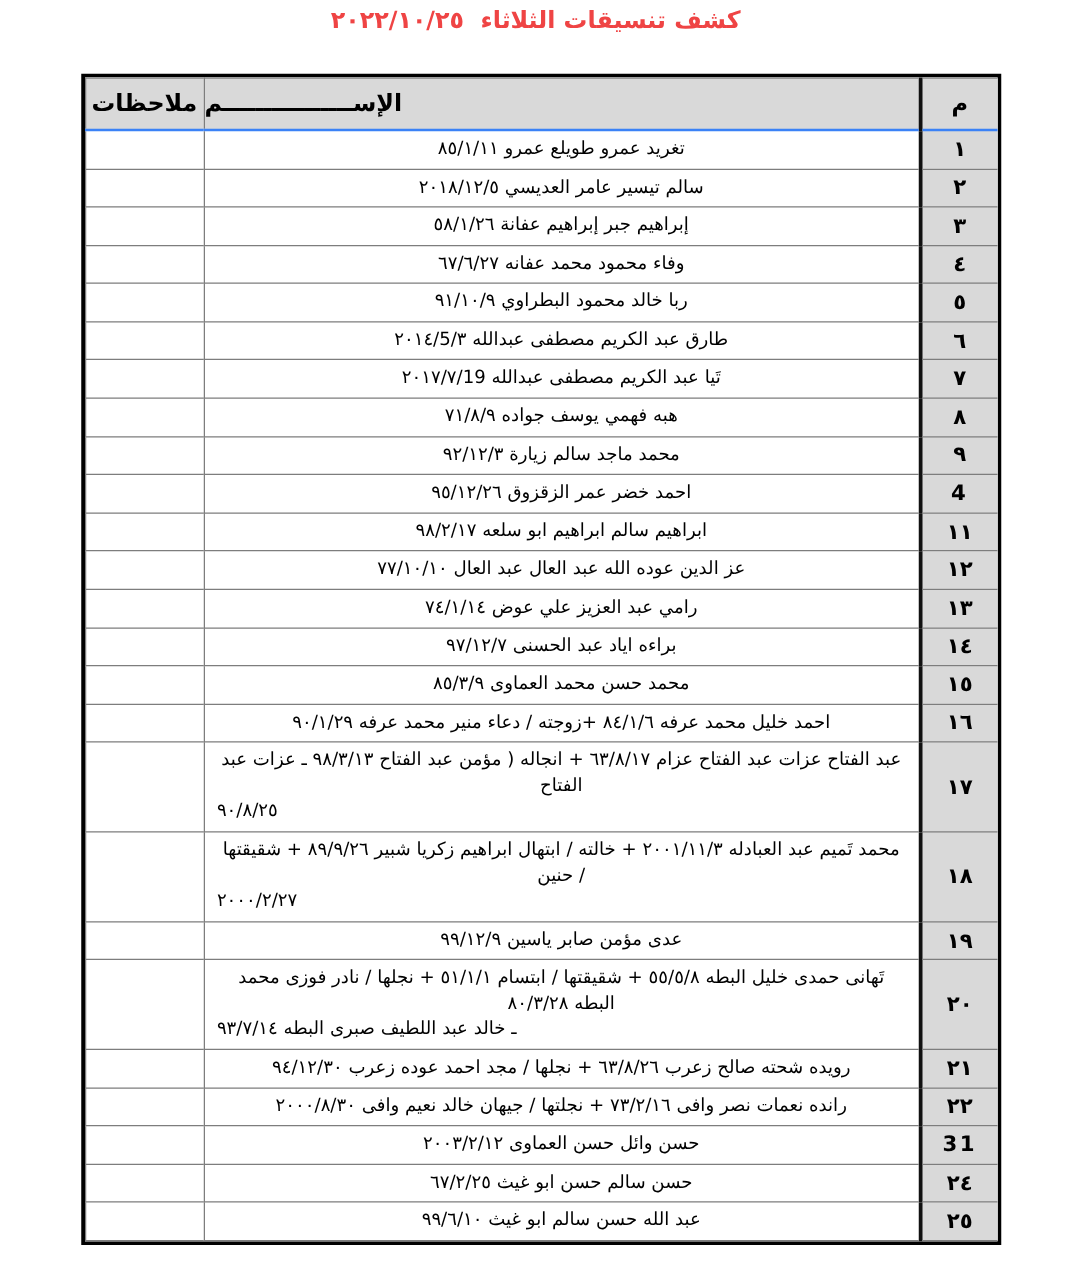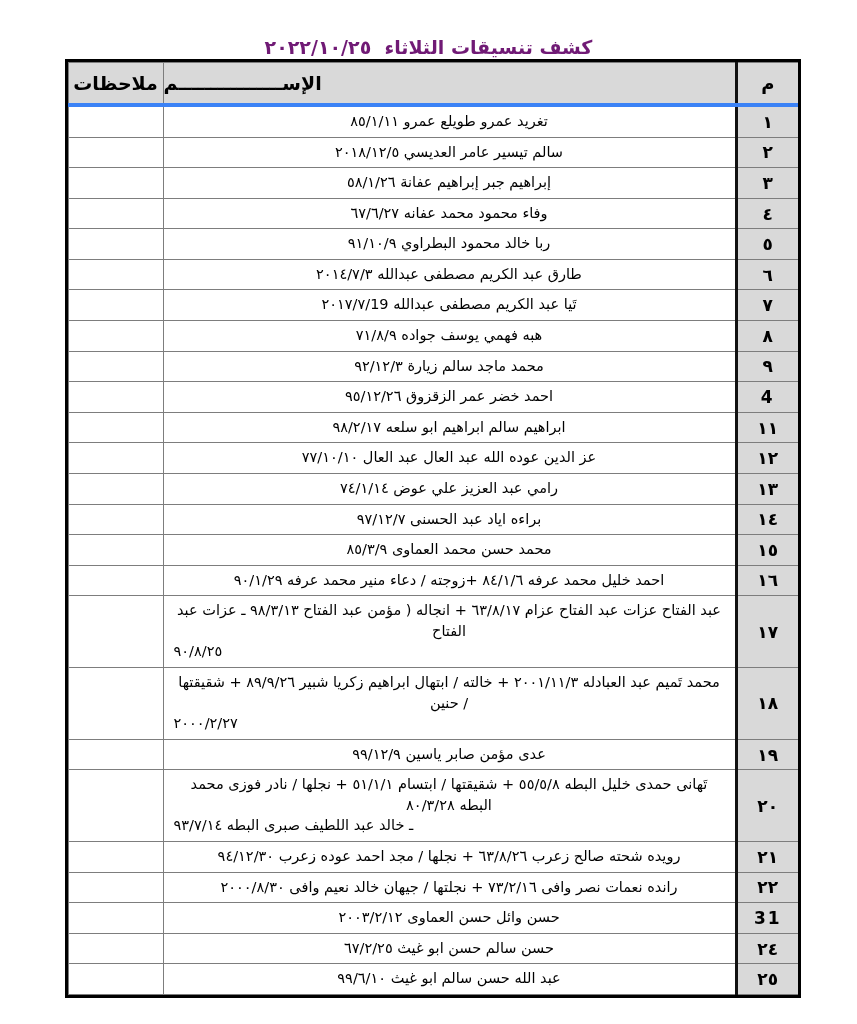--- a/index.html
+++ b/index.html
@@ -16,27 +16,27 @@
   }
   .page {
     position: relative;
     width: 857px;
     height: 1024px;
     background: #ffffff;
     box-sizing: border-box;
   }
   .doc-title {
     position: absolute;
-    top: 36px;
+    top: 5px;
     left: 0;
     width: 857px;
     text-align: center;
     font-size: 19px;
     font-weight: bold;
-    color: #701a75;
+    color: #ef4444;
     letter-spacing: 0px;
     direction: rtl;
     white-space: pre;
   }
   .table-wrap {
     position: absolute;
     top: 59px;
     left: 65px;
     width: 736px;
     border: 3px solid #000000;
@@ -68,21 +68,21 @@
     background: #d9d9d9;
     text-align: center;
     font-weight: bold;
     font-size: 17px;
     letter-spacing: 2px;
   }
   table.sheet thead th {
     background: #d9d9d9;
     height: 40px;
     font-weight: bold;
-    border-bottom: 4px solid #3b82f6;
+    border-bottom: 2px solid #3b82f6;
   }
   table.sheet thead th.c-notes {
     font-size: 19px;
     text-align: center;
   }
   table.sheet thead th.c-name {
     font-size: 19px;
     text-align: left;
   }
   table.sheet thead th.c-num {
@@ -150,21 +150,21 @@
             <td class="c-name"><span>وفاء محمود محمد عفانه ٦٧/٦/٢٧</span></td>
             <td class="c-notes"></td>
           </tr>
           <tr>
             <td class="c-num">٥</td>
             <td class="c-name"><span>ربا خالد محمود البطراوي ٩١/١٠/٩</span></td>
             <td class="c-notes"></td>
           </tr>
           <tr>
             <td class="c-num">٦</td>
-            <td class="c-name"><span>طارق عبد الكريم مصطفى عبدالله ٢٠١٤/٧/٣</span></td>
+            <td class="c-name"><span>طارق عبد الكريم مصطفى عبدالله ٢٠١٤/5/٣</span></td>
             <td class="c-notes"></td>
           </tr>
           <tr>
             <td class="c-num">٧</td>
             <td class="c-name"><span>تَيا عبد الكريم مصطفى عبدالله ٢٠١٧/٧/19</span></td>
             <td class="c-notes"></td>
           </tr>
           <tr>
             <td class="c-num">٨</td>
             <td class="c-name"><span>هبه فهمي يوسف جواده ٧١/٨/٩</span></td>

